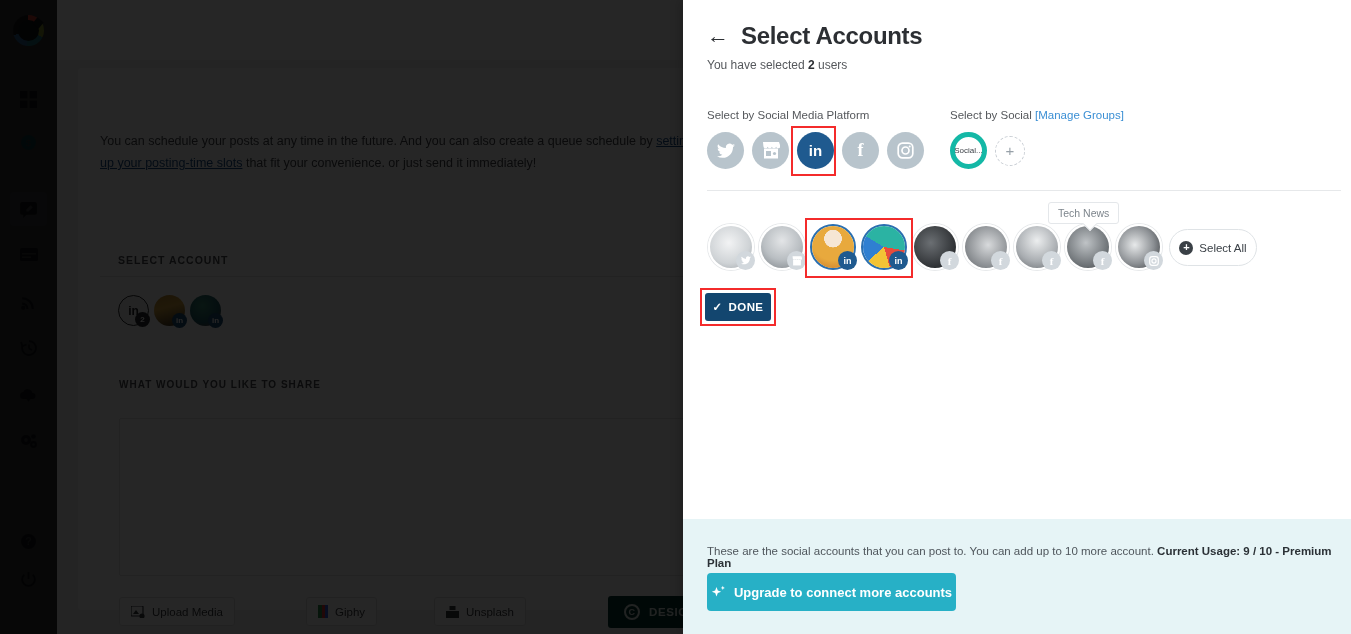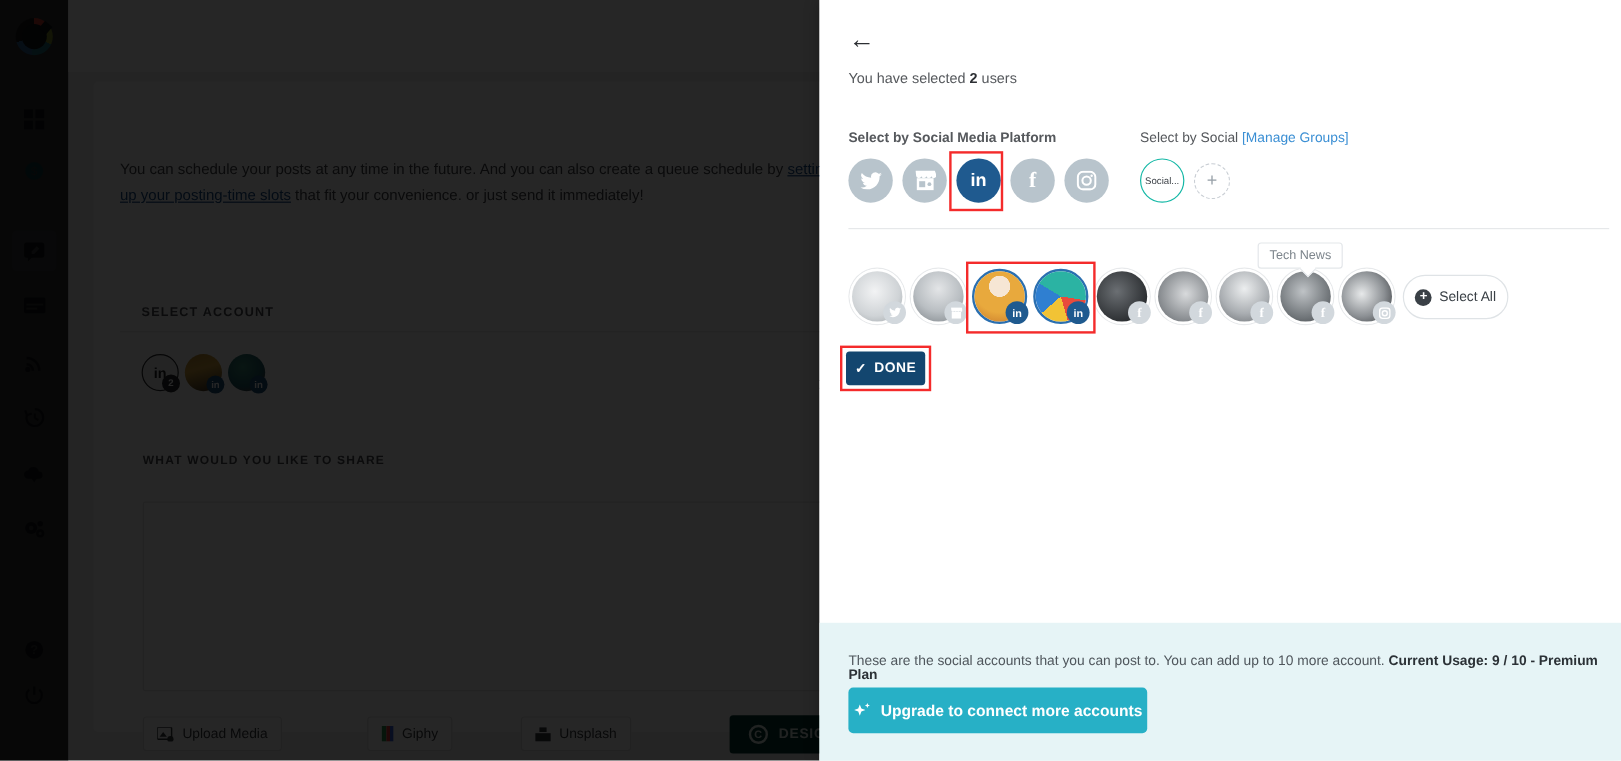--- a/index.html
+++ b/index.html
@@ -96,21 +96,21 @@
 
   .plat-row { position:absolute; left:707px; top:132px; display:flex; gap:8px; }
   .plat {
     width:37px; height:37px; border-radius:50%; background:#b8c4cc;
     display:flex; align-items:center; justify-content:center; color:#ffffff; cursor:pointer;
   }
   .plat.sel { background:#1f5a8f; }
   .plat-hl { position:absolute; left:791px; top:126px; width:45px; height:50px; border:2px solid #f42b2b; }
 
   .group-row { position:absolute; left:950px; top:132px; display:flex; gap:8px; align-items:center;}
-  .grp-chip { width:37px; height:37px; border-radius:50%; border:1px solid #14b8a6; background:#fff;
+  .grp-chip { width:37px; height:37px; border-radius:50%; border:5px solid #14b8a6; background:#fff;
       display:flex; align-items:center; justify-content:center; font-size:8px; color:#3a3f45; }
   .grp-add { width:30px; height:30px; border-radius:50%; border:1.5px dashed #c9ced4; background:#fff;
       display:flex; align-items:center; justify-content:center; font-size:15px; color:#97a0a8; }
 
   .divider { position:absolute; left:707px; top:190px; width:634px; height:1px; background:#e6e8ea; }
 
   
   .av-row { position:absolute; left:708px; top:224px; height:48px; }
   .av {
     position:absolute; top:0; width:46px; height:46px; border-radius:50%;
@@ -305,29 +305,30 @@
       </div>
     </div>
 
     <div class="dim-overlay"></div>
   </div>
 
   <div class="panel"></div>
 
   <div class="panel-head">
     <span class="back-arrow">←</span>
+    <span class="panel-title">Select Accounts</span>
   </div>
 
   <div class="sel-count">
     <span>You have selected</span>
     <b>2</b>
     <span>users</span>
   </div>
 
-  <div class="grp-label" style="left:707px; top:109px;font-weight:bold;">Select by Social Media Platform</div>
+  <div class="grp-label" style="left:707px; top:109px;">Select by Social Media Platform</div>
   <div class="grp-label" style="left:950px; top:109px;">
     <span>Select by Social</span>
     <a href="#">[Manage Groups]</a>
   </div>
 
   <div class="plat-row">
     <div class="plat">
       <svg width="18" height="16" viewBox="0 0 18 15">
           <path d="M18 1.8a7 7 0 0 1-2.1.6A3.6 3.6 0 0 0 17.5.4a7.2 7.2 0 0 1-2.3.9A3.6 3.6 0 0 0 9 4.6 10.3 10.3 0 0 1 1.2.7a3.6 3.6 0 0 0 1.1 4.8A3.5 3.5 0 0 1 .7 5v.1a3.6 3.6 0 0 0 2.9 3.5 3.6 3.6 0 0 1-1.6.1 3.6 3.6 0 0 0 3.4 2.5A7.3 7.3 0 0 1 0 12.7a10.3 10.3 0 0 0 5.6 1.6c6.7 0 10.4-5.6 10.4-10.4v-.5A7.3 7.3 0 0 0 18 1.8z" fill="currentColor"></path>
         </svg>

